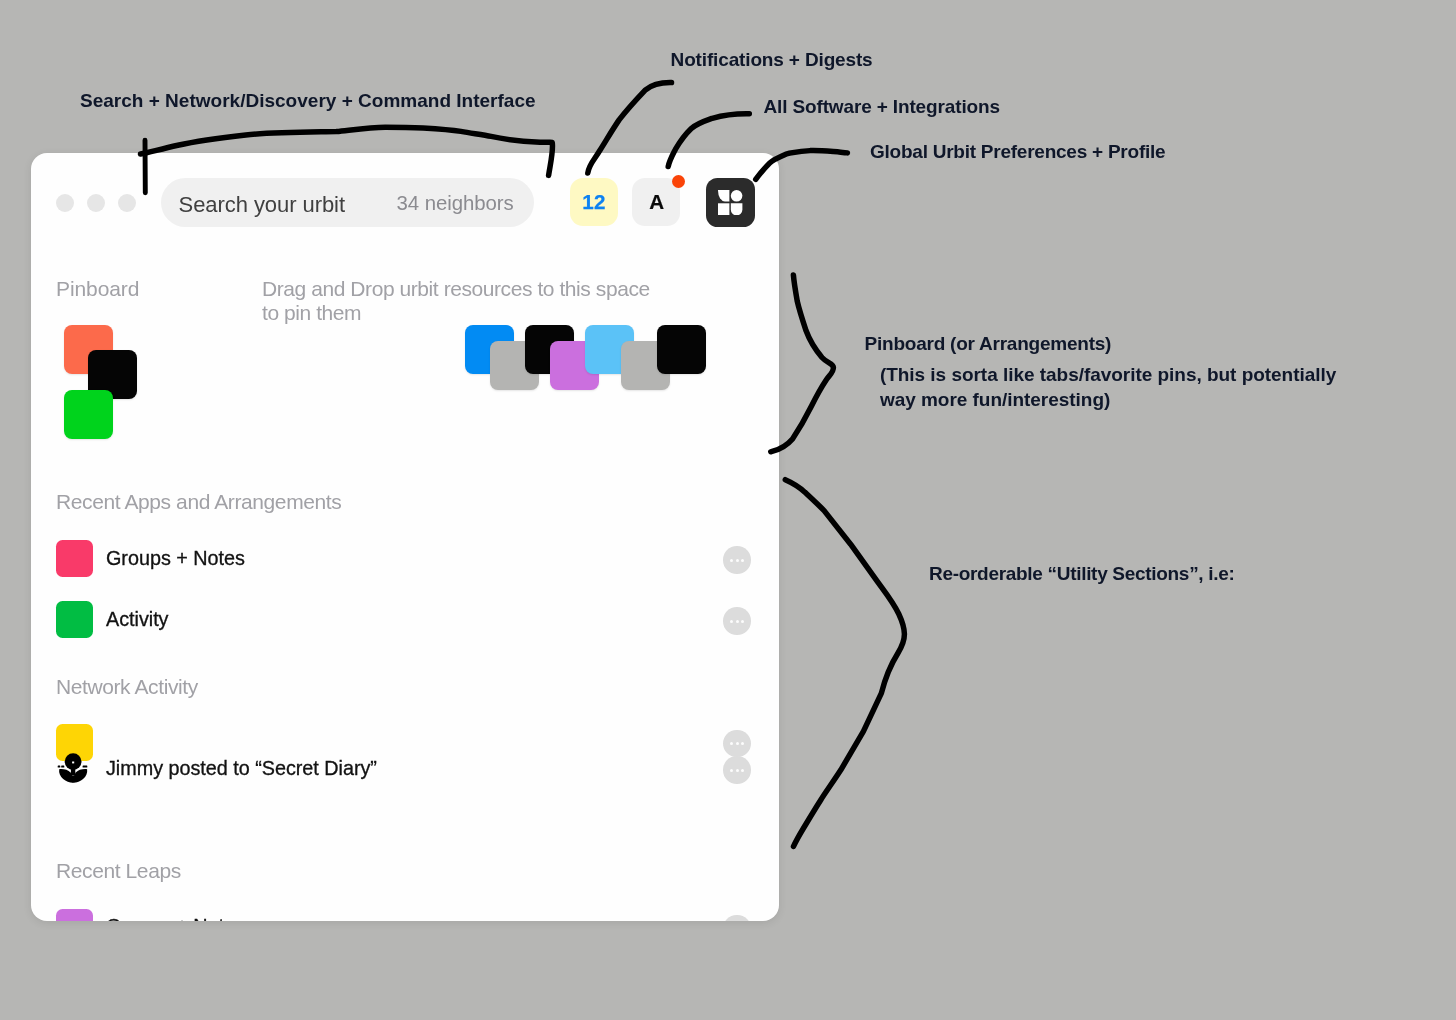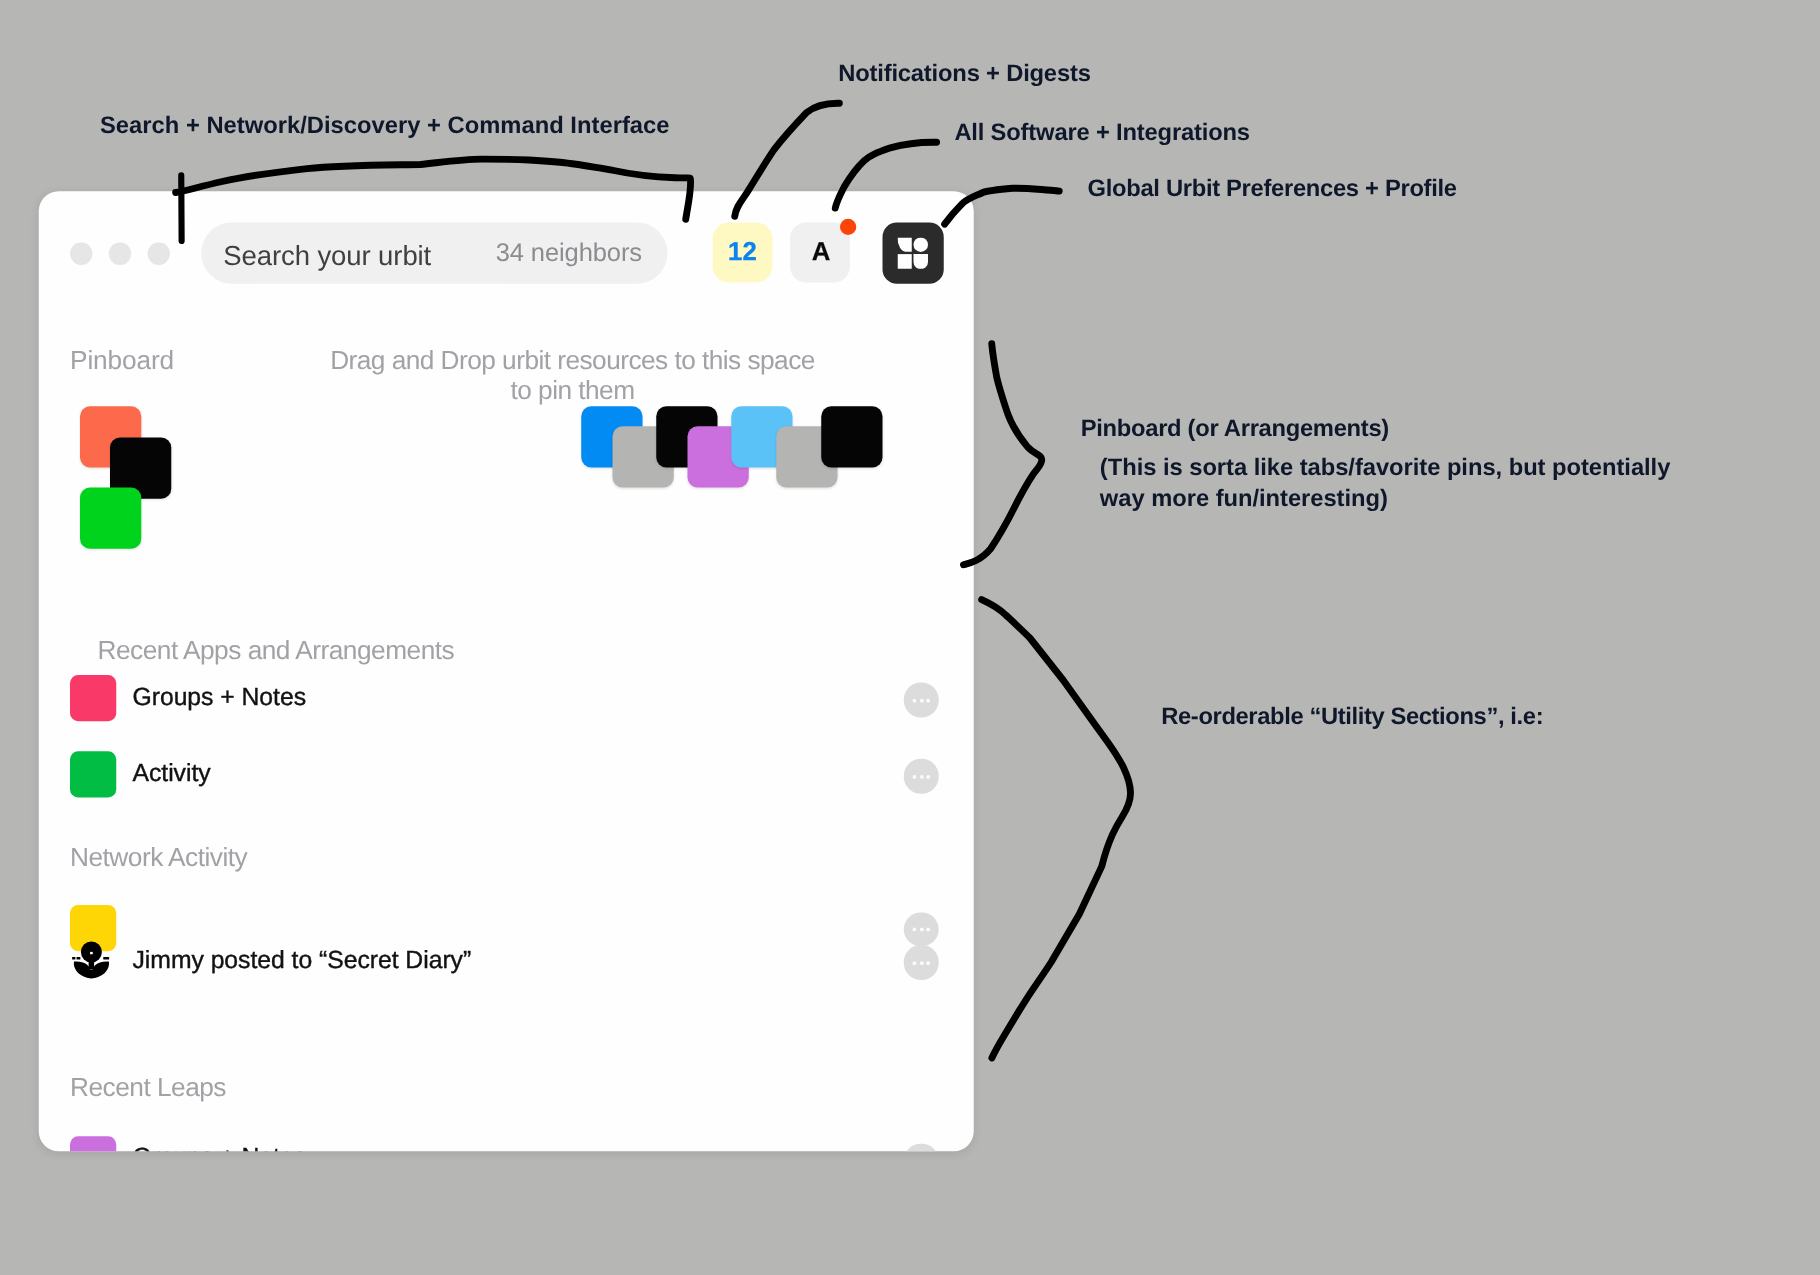--- a/index.html
+++ b/index.html
@@ -33,21 +33,21 @@
   #btn-notif{position:absolute;left:559px;top:178px;width:48px;height:48px;border-radius:13px;
              background:#fef9c3;display:flex;align-items:center;justify-content:center;margin-left:11px;}
   #btn-notif span{font-size:20.6px;font-weight:bold;color:#0d82f2;letter-spacing:0.2px;position:relative;top:0.3px;-webkit-text-stroke:0.25px #0d82f2;}
   #btn-apps{position:absolute;left:632px;top:178px;width:48px;height:48px;border-radius:13px;
             background:#f0f0f0;display:flex;align-items:center;justify-content:center;}
   #btn-apps span{font-size:20.6px;font-weight:bold;color:#0a0a0a;position:relative;top:0.3px;left:0.8px;-webkit-text-stroke:0.2px #0a0a0a;}
   #apps-badge{position:absolute;left:671.7px;top:174.7px;width:13px;height:13px;border-radius:50%;background:#fa4408;}
   #btn-logo{position:absolute;left:706px;top:178px;width:49px;height:49px;border-radius:11.5px;background:#2b2b2b;
             display:flex;align-items:center;justify-content:center;}
   
-  #content{position:absolute;left:0;top:0;width:623px;height:767px;text-align:center;}
+  #content{position:absolute;left:0;top:0;width:623px;height:767px;}
   .sect-label{position:absolute;font-size:21px;color:#a1a1a6;letter-spacing:-0.1px;}
   #pinboard-label{left:25px;top:124px;}
   #pin-hint{position:absolute;left:231px;top:124px;font-size:21px;color:#a1a1a6;letter-spacing:-0.43px;}
   .sq{position:absolute;border-radius:8px;width:49px;height:49px;box-shadow:0 1px 2px rgba(0,0,0,.10);}
   .sect{position:absolute;left:0;width:748px;}
   .sect > .hdr{position:absolute;left:25px;font-size:21px;color:#a1a1a6;letter-spacing:-0.4px;}
   .row{position:absolute;left:0;width:748px;height:40px;}
   .row .swatch{position:absolute;left:25px;top:0px;width:37px;height:37px;border-radius:6.5px;}
   .row .sigilw{position:absolute;left:22px;top:-1.4px;width:40px;height:40px;}
   .row .rtext{position:absolute;left:75px;top:6.7px;font-size:19.8px;color:#121212;font-weight:400;letter-spacing:-0.02px;-webkit-text-stroke:0.32px #121212;}
@@ -78,21 +78,21 @@
           <div class="sq" style="left: 459px; top: 188px; background: rgb(180, 180, 178);"></div>
           <div class="sq" style="left: 494px; top: 172px; background: rgb(5, 5, 5);"></div>
           <div class="sq" style="left: 519px; top: 188px; background: rgb(203, 111, 222);"></div>
           <div class="sq" style="left: 554px; top: 172px; background: rgb(91, 194, 247);"></div>
           <div class="sq" style="left: 590px; top: 188px; background: rgb(180, 180, 178);"></div>
           <div class="sq" style="left: 626px; top: 172px; background: rgb(5, 5, 5);"></div>
         </div>
 
       <div id="sections">
           <div class="sect">
-            <div class="hdr" style="top: 356px; margin-left: 22px;">Recent Apps and Arrangements</div>
+            <div class="hdr" style="top: 337px;">Recent Apps and Arrangements</div>
             <div class="row" style="top: 387px;">
               <span class="swatch" style="background: rgb(249, 58, 105);"></span>
               <span class="rtext">Groups + Notes</span>
               <span class="more">
                 <i></i>
                 <i></i>
                 <i></i>
               </span>
             </div>
             <div class="row" style="top: 448px;">

